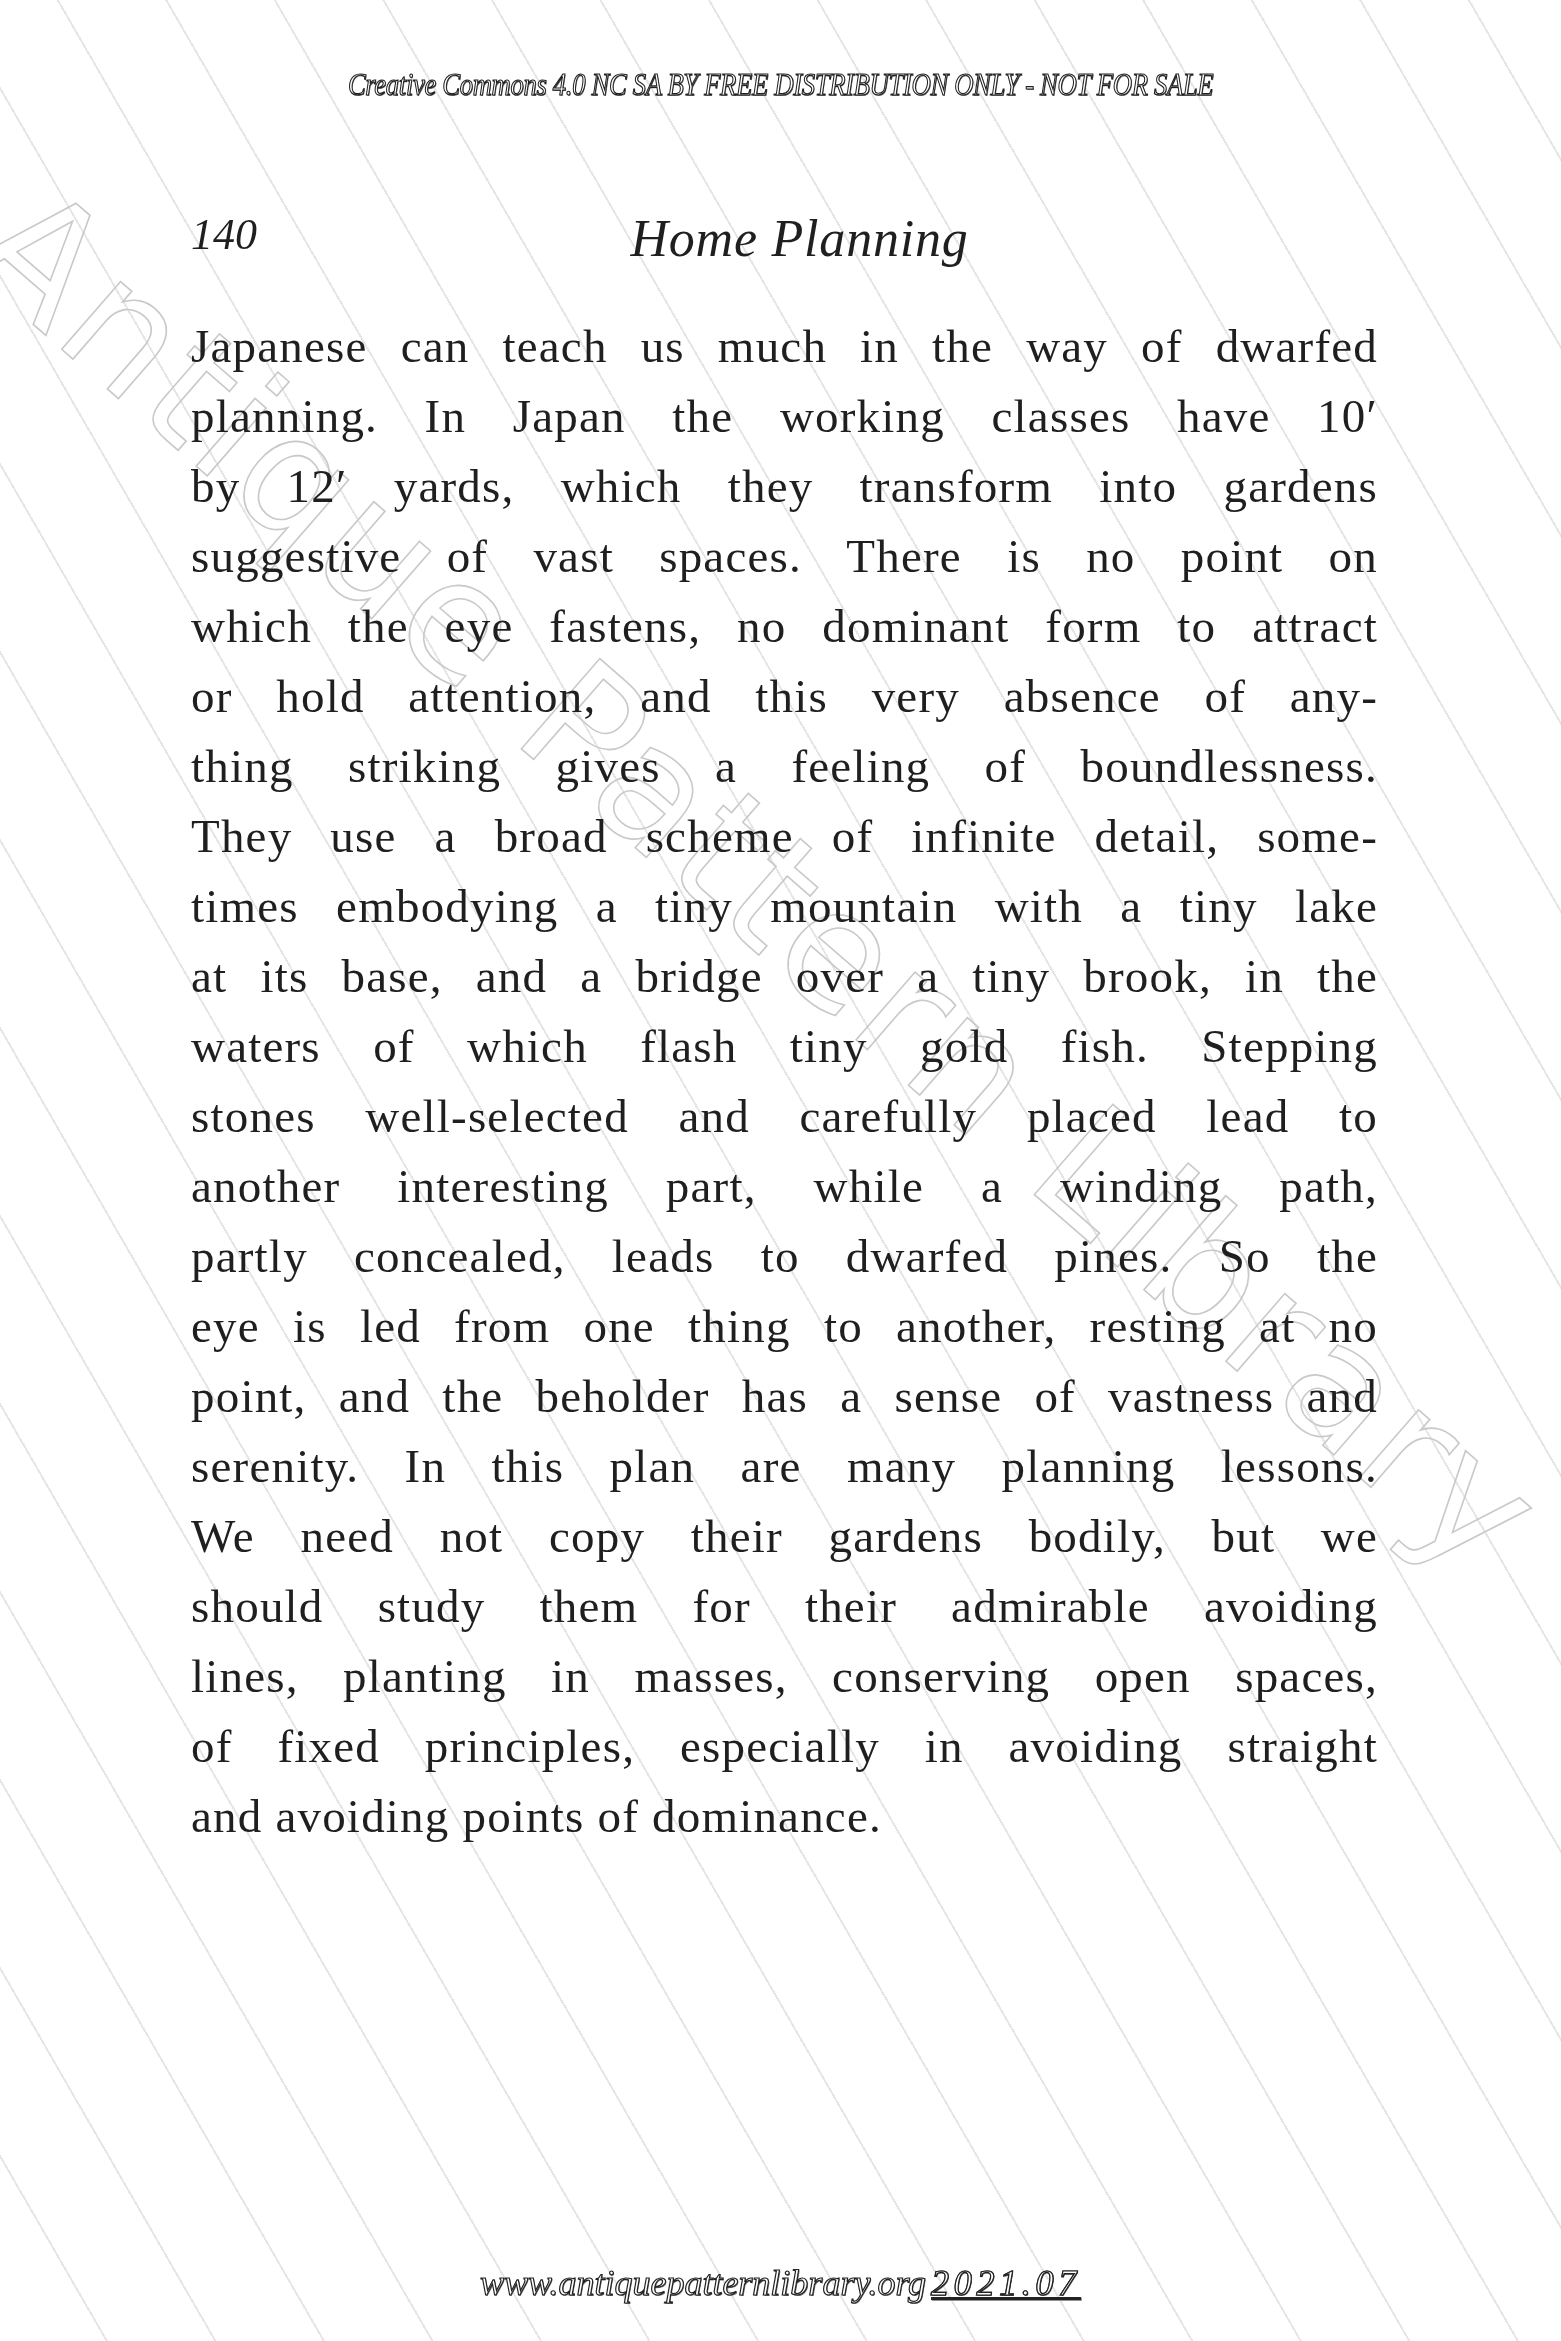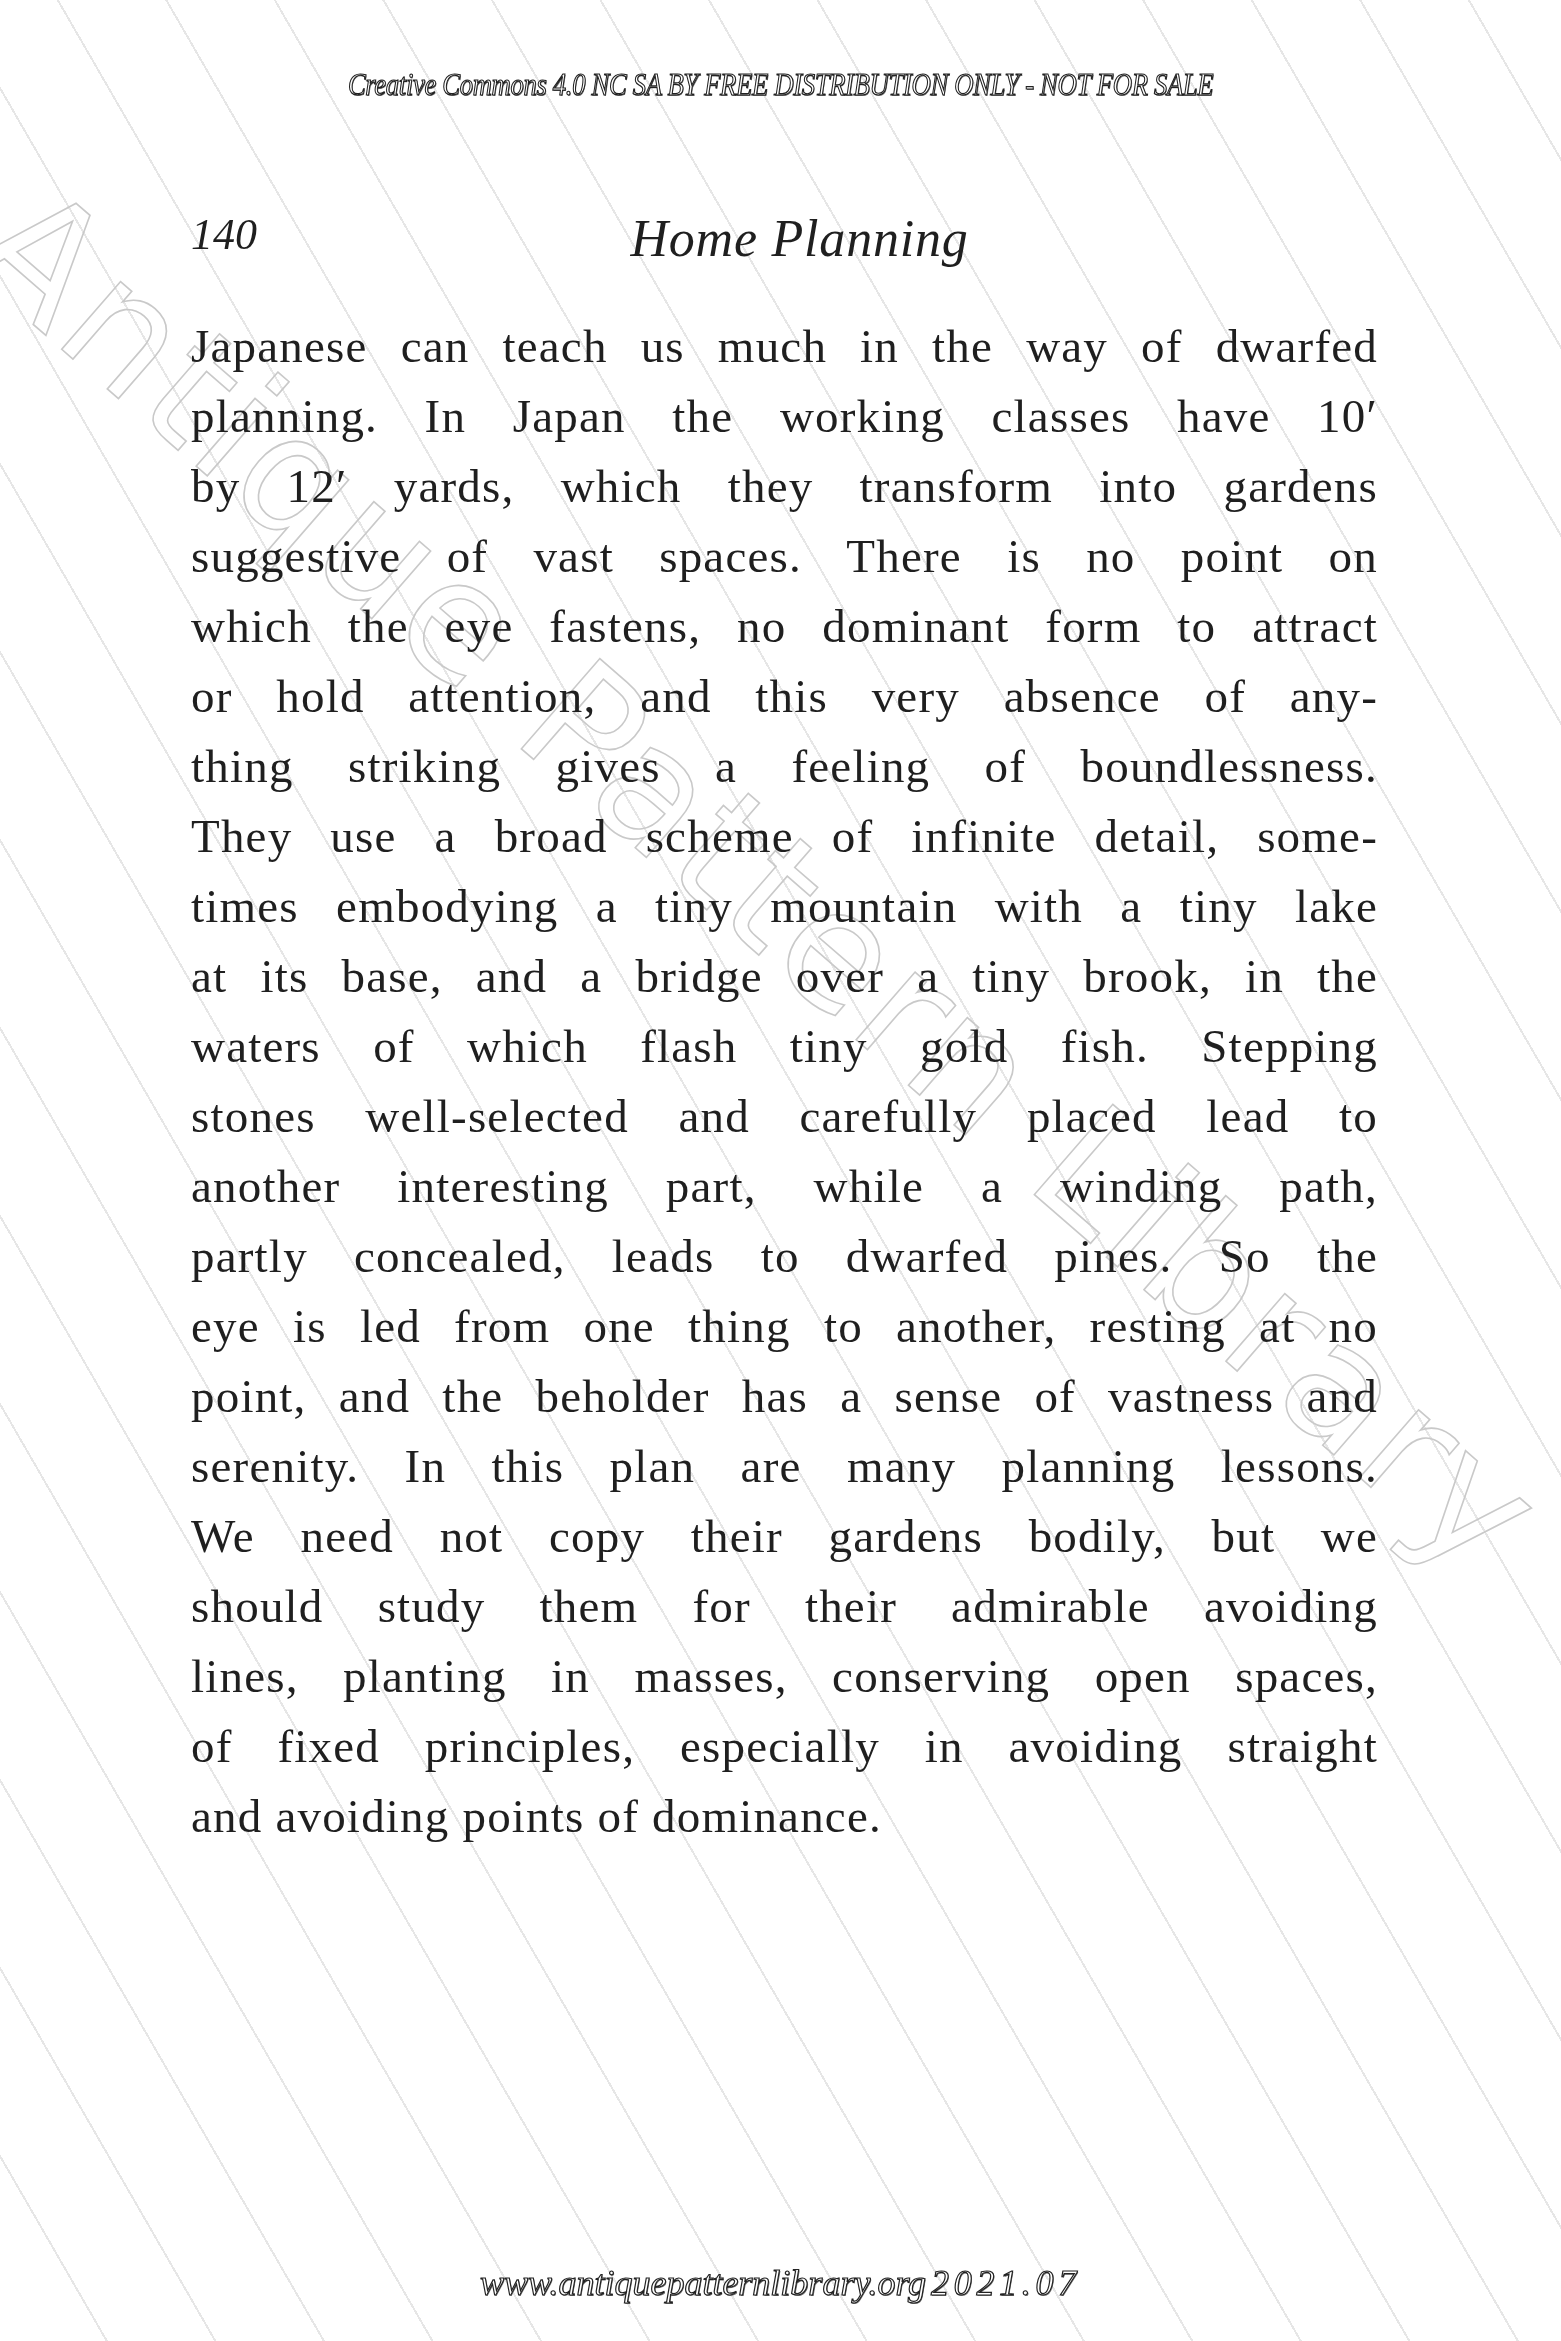--- a/index.html
+++ b/index.html
@@ -114,20 +114,21 @@
       left: 0;
       width: 1561px;
       text-align: center;
       font-style: italic;
       font-size: 36px;
       z-index: 2;
     }
     .footer .date {
       letter-spacing: 4.7px;
       margin-left: 5px;
+      text-decoration: underline;
     }
   </style>
 </head>
 <body>
 
 <div class="hatch"></div>
 
 <div class="watermark">Antique Pattern Library</div>
 
 <div class="license-banner outline-text">Creative Commons 4.0 NC SA BY FREE DISTRIBUTION ONLY - NOT FOR SALE</div>

